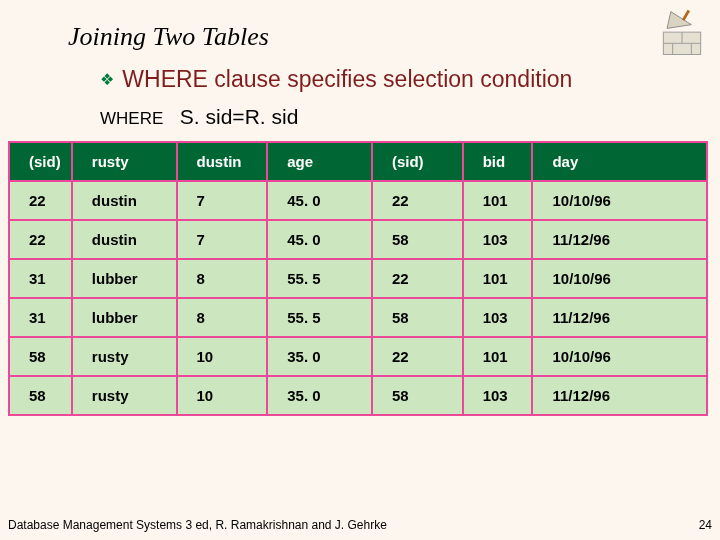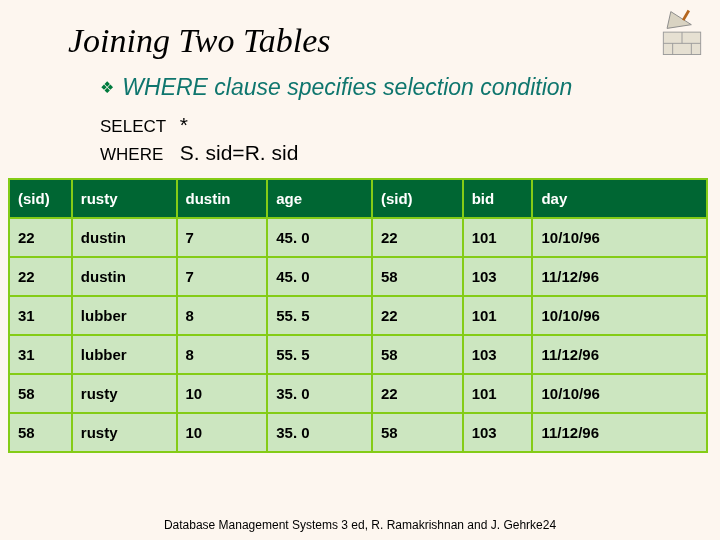--- a/index.html
+++ b/index.html
@@ -7,41 +7,40 @@
     width: 720px;
     height: 540px;
     background: #fdf6ef;
     font-family: Arial, Helvetica, sans-serif;
     position: relative;
     overflow: hidden;
   }
   .title {
     font-family: "Times New Roman", Times, serif;
     font-style: italic;
-    font-size: 34px;
+    font-size: 26px;
     color: #000;
     padding: 22px 0 14px 68px;
   }
   .bullet-row {
     display: flex;
     align-items: flex-start;
     padding-left: 100px;
     margin-bottom: 10px;
   }
   .diamond {
     color: #007a3d;
     font-size: 16px;
     margin-right: 8px;
     margin-top: 4px;
   }
   .bullet-text {
     font-family: Arial, Helvetica, sans-serif;
     font-size: 23px;
-    color: #0f766e;
-    font-style: italic;
+    color: #7f1d1d;
   }
   .sql-block {
     padding-left: 100px;
     font-family: Arial, Helvetica, sans-serif;
     font-size: 21px;
     color: #000;
     line-height: 1.35;
     margin-bottom: 10px;
   }
   .sql-kw {
@@ -52,22 +51,22 @@
   .sql-kw.from   { width: 64px; }
   .sql-kw.where  { width: 74px; }
   .sql-val { font-size: 21px; }
   .tbl {
     width: 700px;
     margin: 0 auto 0 8px;
     border-collapse: collapse;
     table-layout: fixed;
   }
   .tbl th, .tbl td {
-    border: 2px solid #84cc16;
-    padding: 10px 8px;
+    border: 2px solid #ec4899;
+    padding: 10px 19px;
     text-align: left;
     font-size: 15px;
     font-weight: bold;
     font-family: Arial, Helvetica, sans-serif;
   }
   .tbl th {
     background: #006633;
     color: #fff;
   }
   .tbl td {
@@ -84,21 +83,21 @@
   .tbl col.c6 { width: 25%; }
   .footer {
     position: absolute;
     bottom: 8px;
     left: 8px;
     right: 8px;
     font-size: 12px;
     font-family: Arial, Helvetica, sans-serif;
     color: #000;
     display: flex;
-    justify-content: center;
+    justify-content: space-between;
   }
   .icon-brick {
     position: absolute;
     top: 6px;
     right: 10px;
     width: 56px;
     height: 56px;
   }
 </style>
 </head>
@@ -115,24 +114,20 @@
 </svg>
 
 <div class="title">Joining Two Tables</div>
 
 <div class="bullet-row">
   <span class="diamond">❖</span>
   <span class="bullet-text">WHERE clause specifies selection condition</span>
 </div>
 
 <div class="sql-block">
-  <div>
-    <span class="sql-kw select">SELECT</span>
-    <span class="sql-val">*</span>
-  </div>
   <div>
     <span class="sql-kw where">WHERE</span>
     <span class="sql-val">S. sid=R. sid</span>
   </div>
 </div>
 
 <table class="tbl">
   <colgroup>
     <col class="c0">
       <col class="c1">

